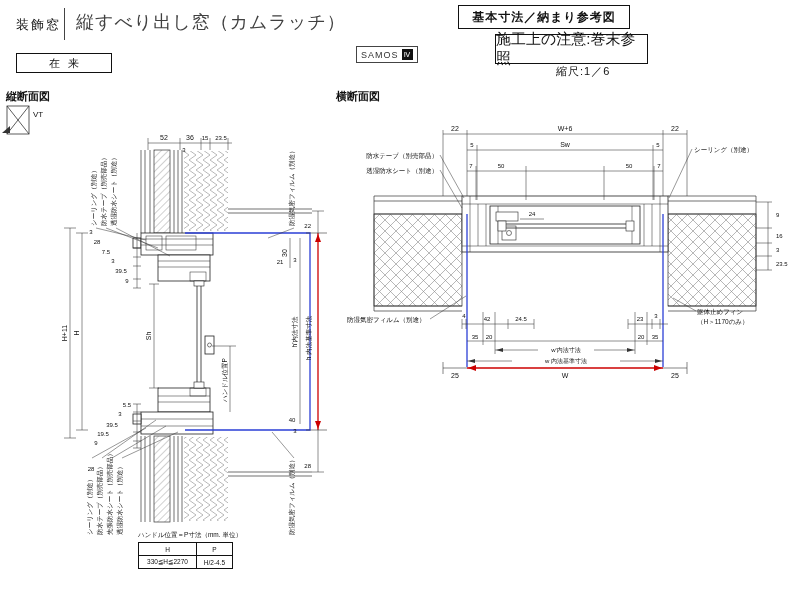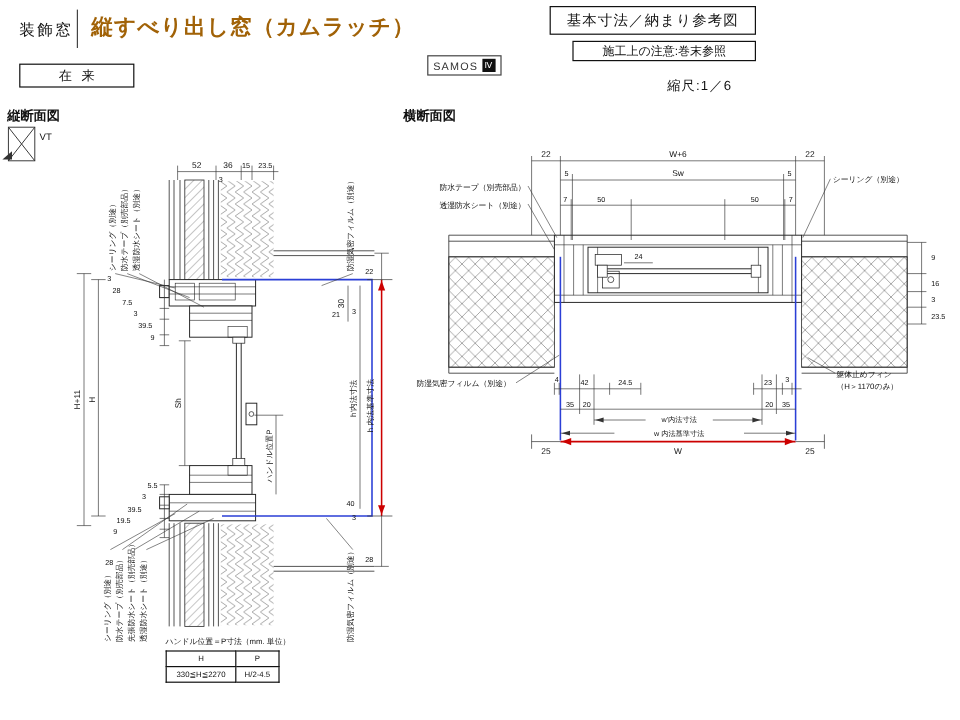--- a/index.html
+++ b/index.html
@@ -1,28 +1,28 @@
 <!DOCTYPE html>
 <html><head>
 <meta charset="utf-8">
 <style>
   * { margin:0; padding:0; box-sizing:border-box; }
   body { background:#ddd; font-family:"Liberation Sans", sans-serif; }
   .page { position:relative; width:800px; height:600px; background:#fff; overflow:hidden; }
   .abs { position:absolute; }
   .hdr-category { left:16px; top:16px; font-size:13px; letter-spacing:2px; color:#111; }
   .hdr-divider { left:64px; top:8px; width:1px; height:32px; background:#444; }
-  .hdr-title { left:76px; top:10px; font-size:18px; font-weight:bold; letter-spacing:1px; color:#a16207; }
+  .hdr-title { left:76px; top:10px; font-size:18px; font-weight:normal; letter-spacing:1px; color:#404040; }
   .brand-badge { left:356px; top:22px; border:1px solid #444; padding:2px 4px; font-size:9px; color:#333;
                  display:flex; align-items:center; gap:3px; letter-spacing:1px;margin-top:24px; }
   .brand-mark { background:#111; color:#fff; font-size:7px; width:11px; height:11px;
                 display:inline-flex; align-items:center; justify-content:center; letter-spacing:0; }
-  .ref-box { left:458px; top:5px; width:172px; height:24px; border:1.5px solid #111; font-size:12px; font-weight:normal;
+  .ref-box { left:458px; top:5px; width:172px; height:24px; border:1.5px solid #111; font-size:12px; font-weight:bold;
              display:flex; align-items:center; justify-content:center; letter-spacing:1px; color:#111; }
-  .note-box { left:477px; top:34px; width:153px; height:17px; border:1px solid #111; font-size:10px;
+  .note-box { left:495px; top:34px; width:153px; height:30px; border:1px solid #111; font-size:15px;
               display:flex; align-items:center; justify-content:center; color:#111; }
   .scale-label { left:556px; top:64px; font-size:11px; letter-spacing:1px; color:#111; }
   .method-box { left:16px; top:53px; width:96px; height:20px; border:1px solid #111; font-size:11px;
                 display:flex; align-items:center; justify-content:center; letter-spacing:8px; padding-left:8px; color:#111; }
   .htable { left:138px; top:531px; }
   .ht-title { font-size:6.5px; margin-bottom:2px; color:#111; }
   .htable table { border-collapse:collapse; }
   .htable th, .htable td { border:1px solid #111; font-size:6.5px; font-weight:normal; text-align:center;
                            padding:2px 3px; height:13px; color:#111; }
   .htable th.c1, .htable td.c1 { width:58px; }

